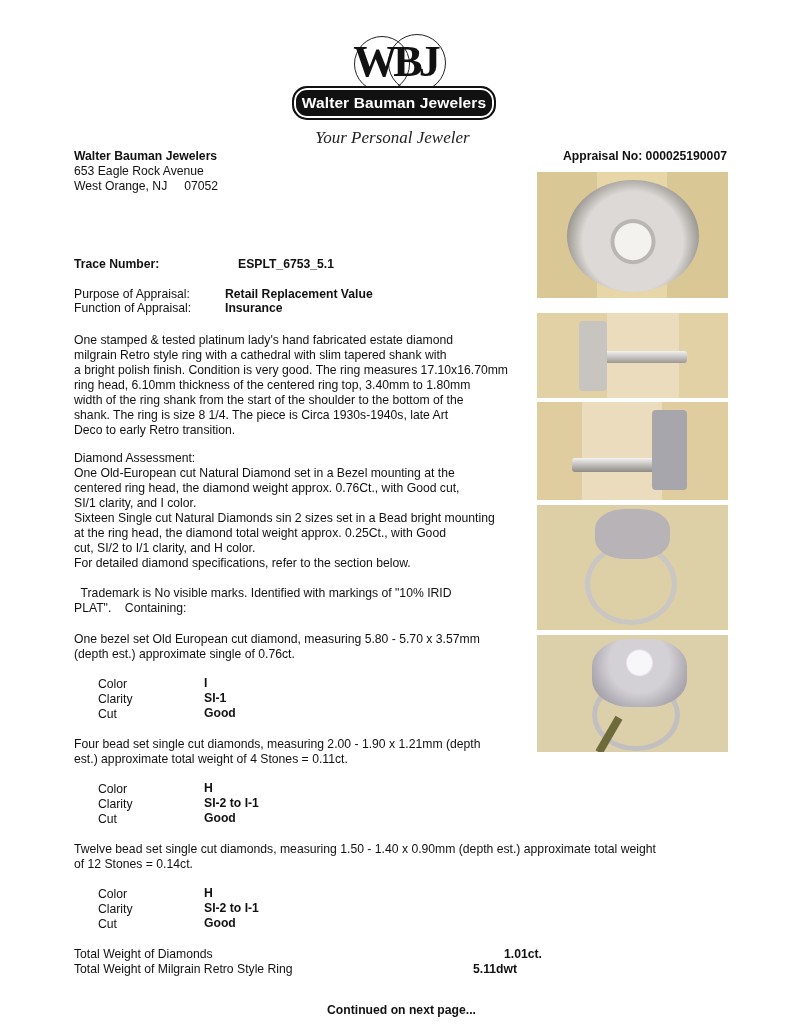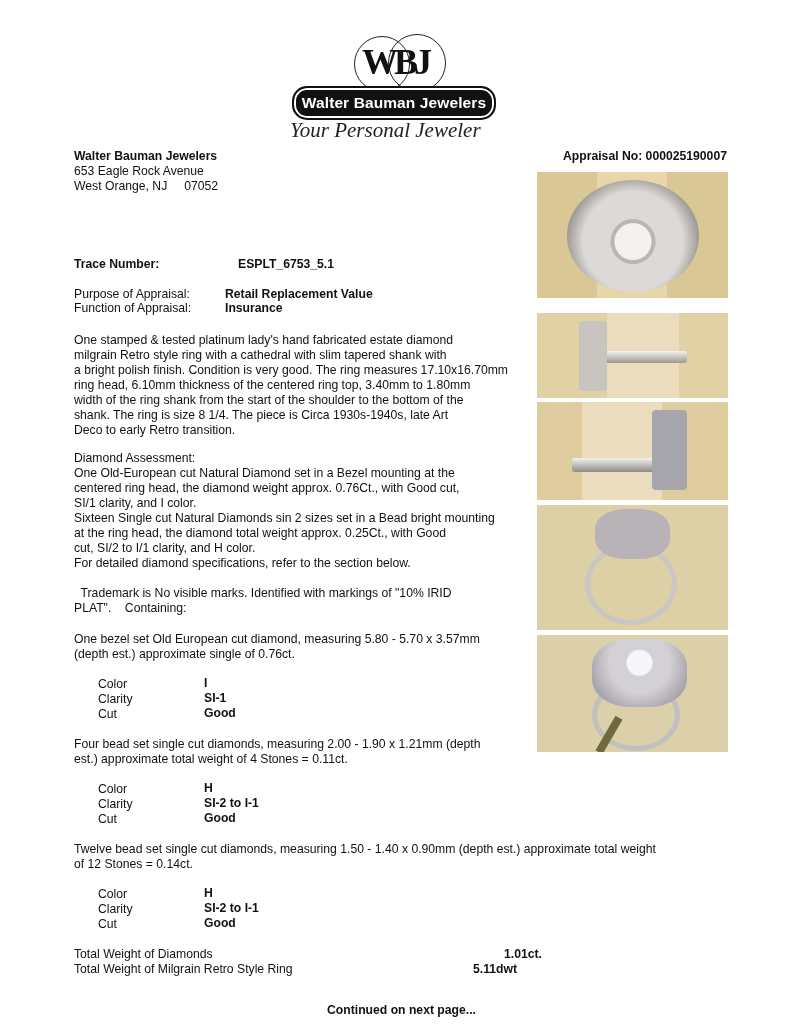--- a/index.html
+++ b/index.html
@@ -6,29 +6,29 @@
   body { width: 800px; height: 1036px; position: relative; overflow: hidden;
          font-family: "Liberation Sans", sans-serif; color: #111; font-size: 12.2px; }
   .abs { position: absolute; }
   .b { font-weight: bold; }
   .line { line-height: 15px; white-space: nowrap; }
 
   
   #logo { left: 290px; top: 28px; width: 205px; height: 110px; }
   .mono { position: absolute; left: 50px; top: 4px; width: 110px; height: 60px; }
   .mono-text { position: absolute; left: 0; top: 0; width: 110px; text-align: center;
-               font-family: "Liberation Serif", serif; font-size: 36px; font-weight: bold;
+               font-family: "Liberation Serif", serif; font-size: 44px; font-weight: bold;
                letter-spacing: -4px; color: #111; line-height: 60px; }
   .mono-ring { position: absolute; border: 1.5px solid #222; border-radius: 50%; }
   .banner { position: absolute; left: 2px; top: 58px; width: 200px; height: 30px; border-radius: 15px;
             background: #111; border: 2px solid #111; box-shadow: inset 0 0 0 2px #fff; }
   .banner span { display: block; text-align: center; color: #fff; font-size: 15.5px; font-weight: bold;
                  line-height: 30px; letter-spacing: 0.1px; }
-  .tagline { position: absolute; left: 0; top: 90px; width: 205px; 
-             font-family: "Liberation Serif", serif; font-style: italic; font-size: 21px; color: #222; }
+  .tagline { position: absolute; left: 0; top: 100px; width: 205px; text-align: center;
+             font-family: "Liberation Serif", serif; font-style: italic; font-size: 17px; color: #222; }
 
   
   .photo { position: absolute; left: 537px; width: 191px; overflow: hidden; }
   .ring-shape { position: absolute; }
 
   .spec-label { position: absolute; left: 98px; }
   .spec-val { position: absolute; left: 204px; font-weight: bold; }
 </style>
 </head>
 <body>

